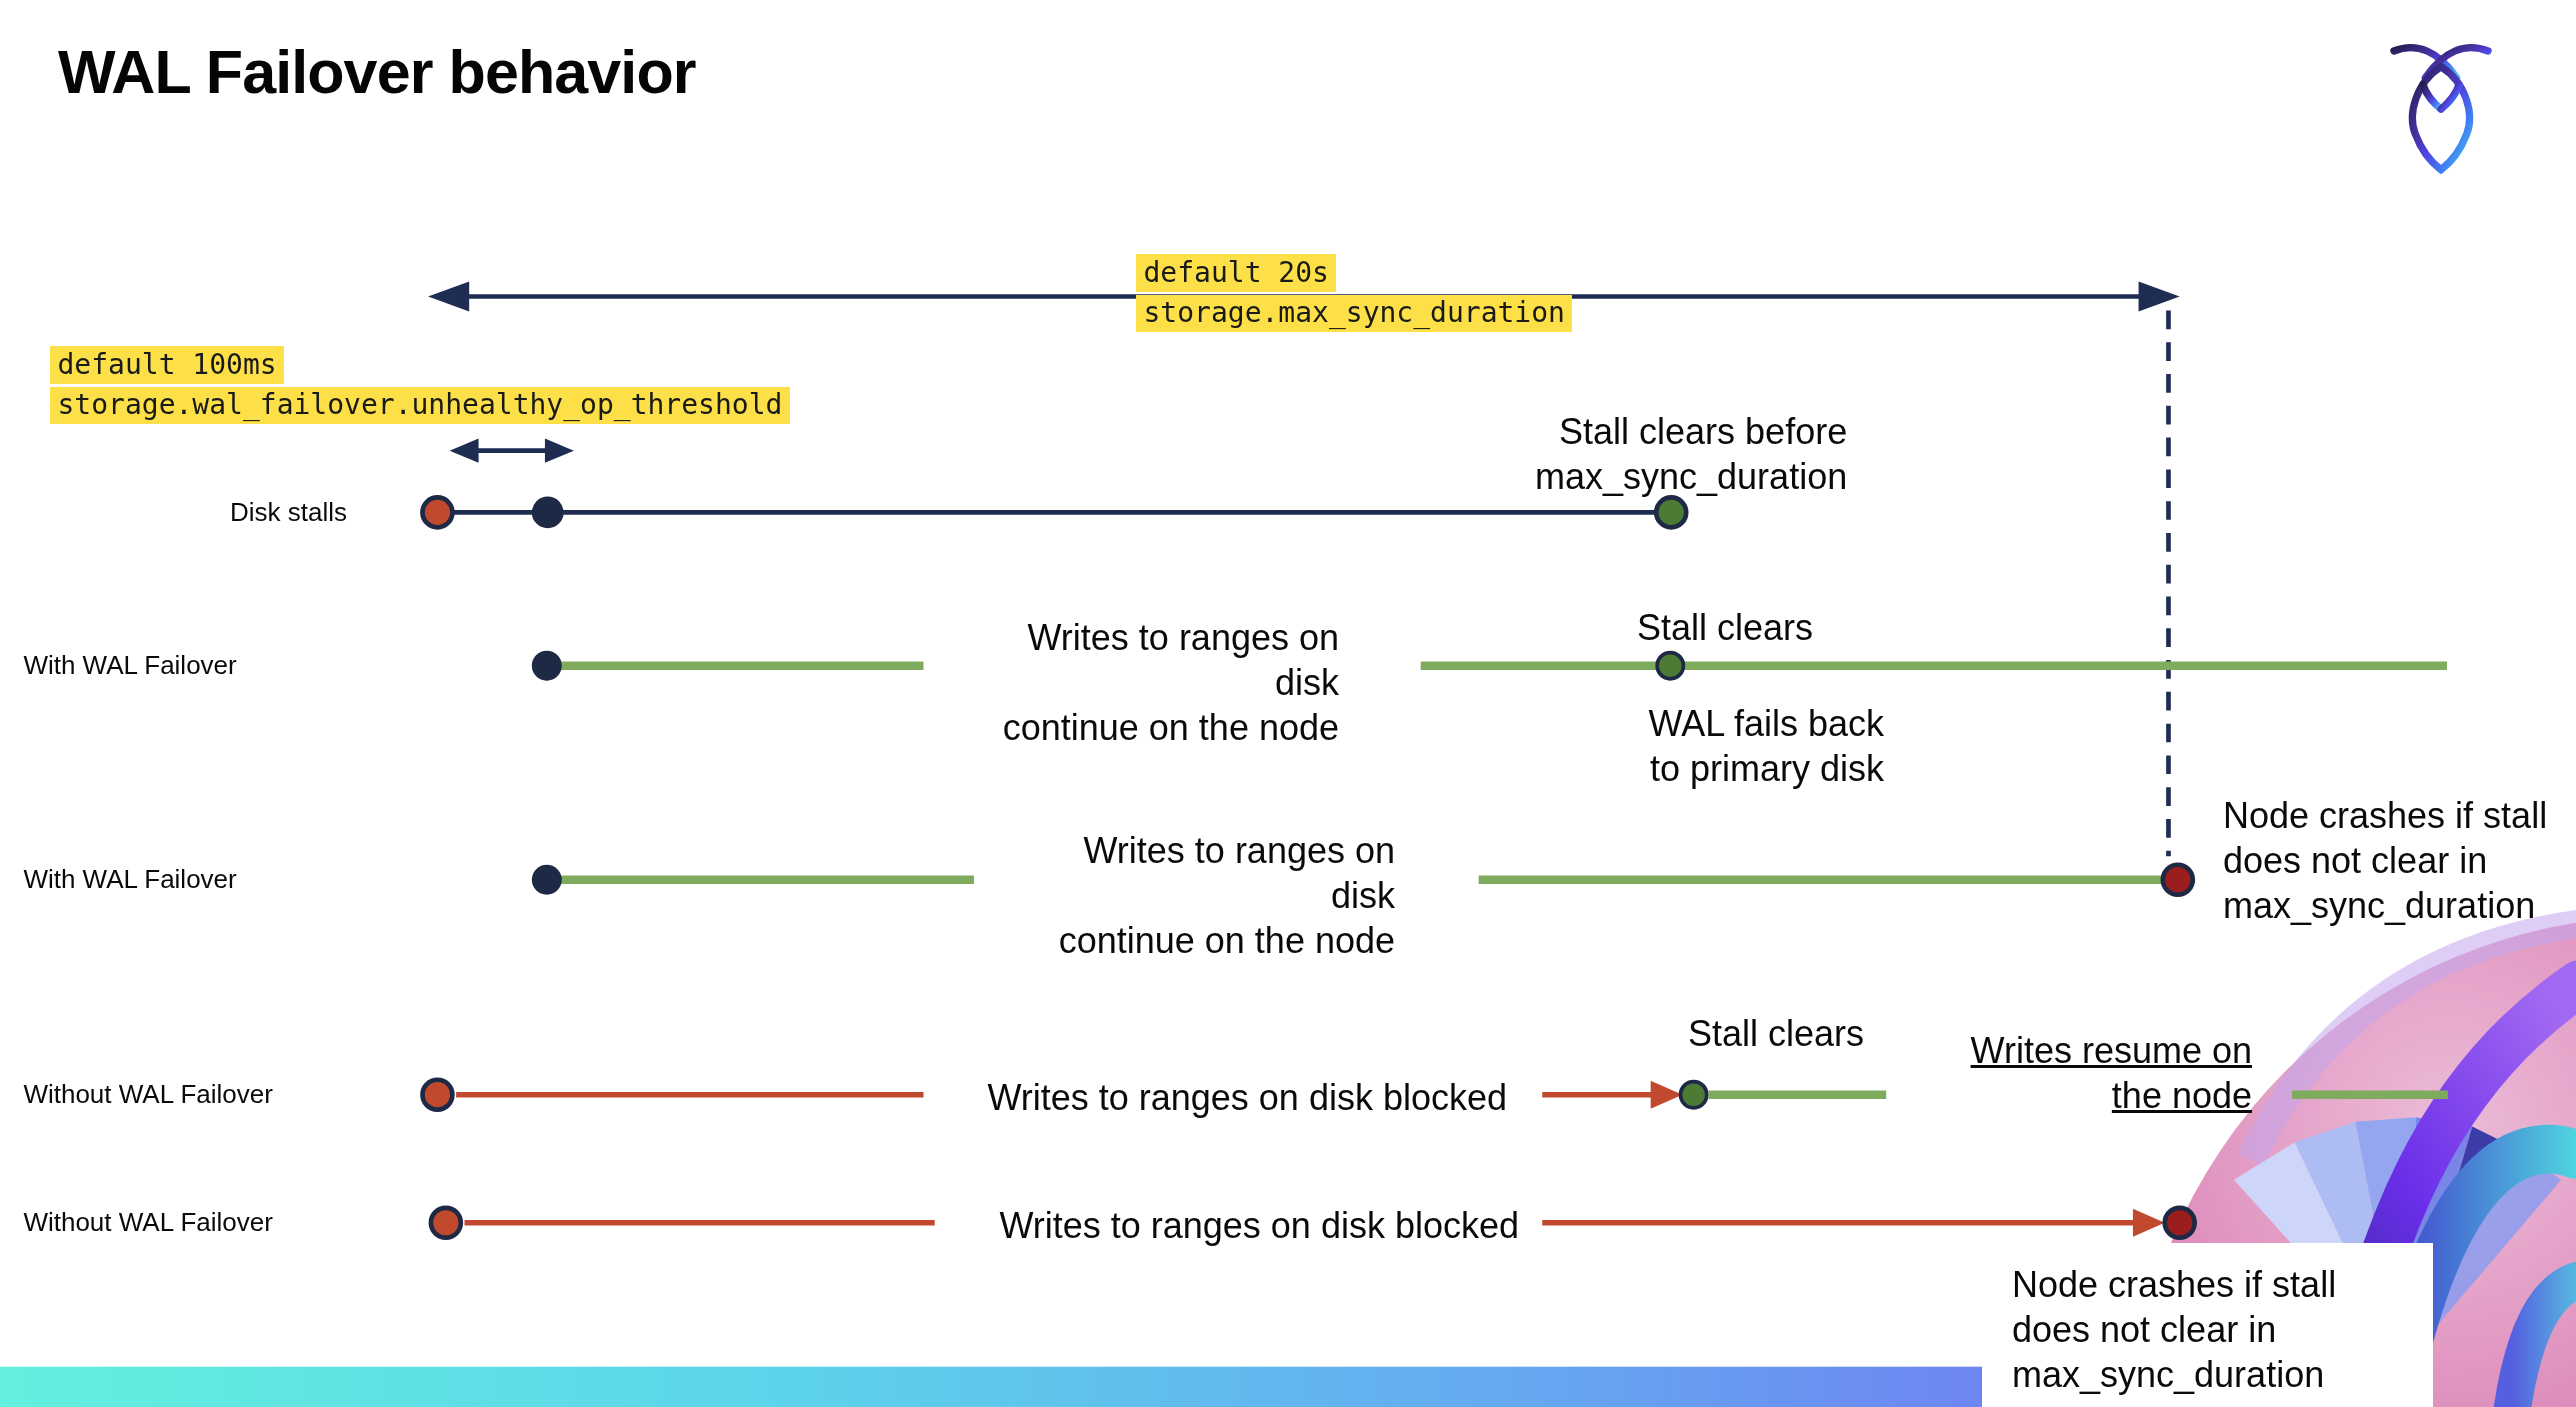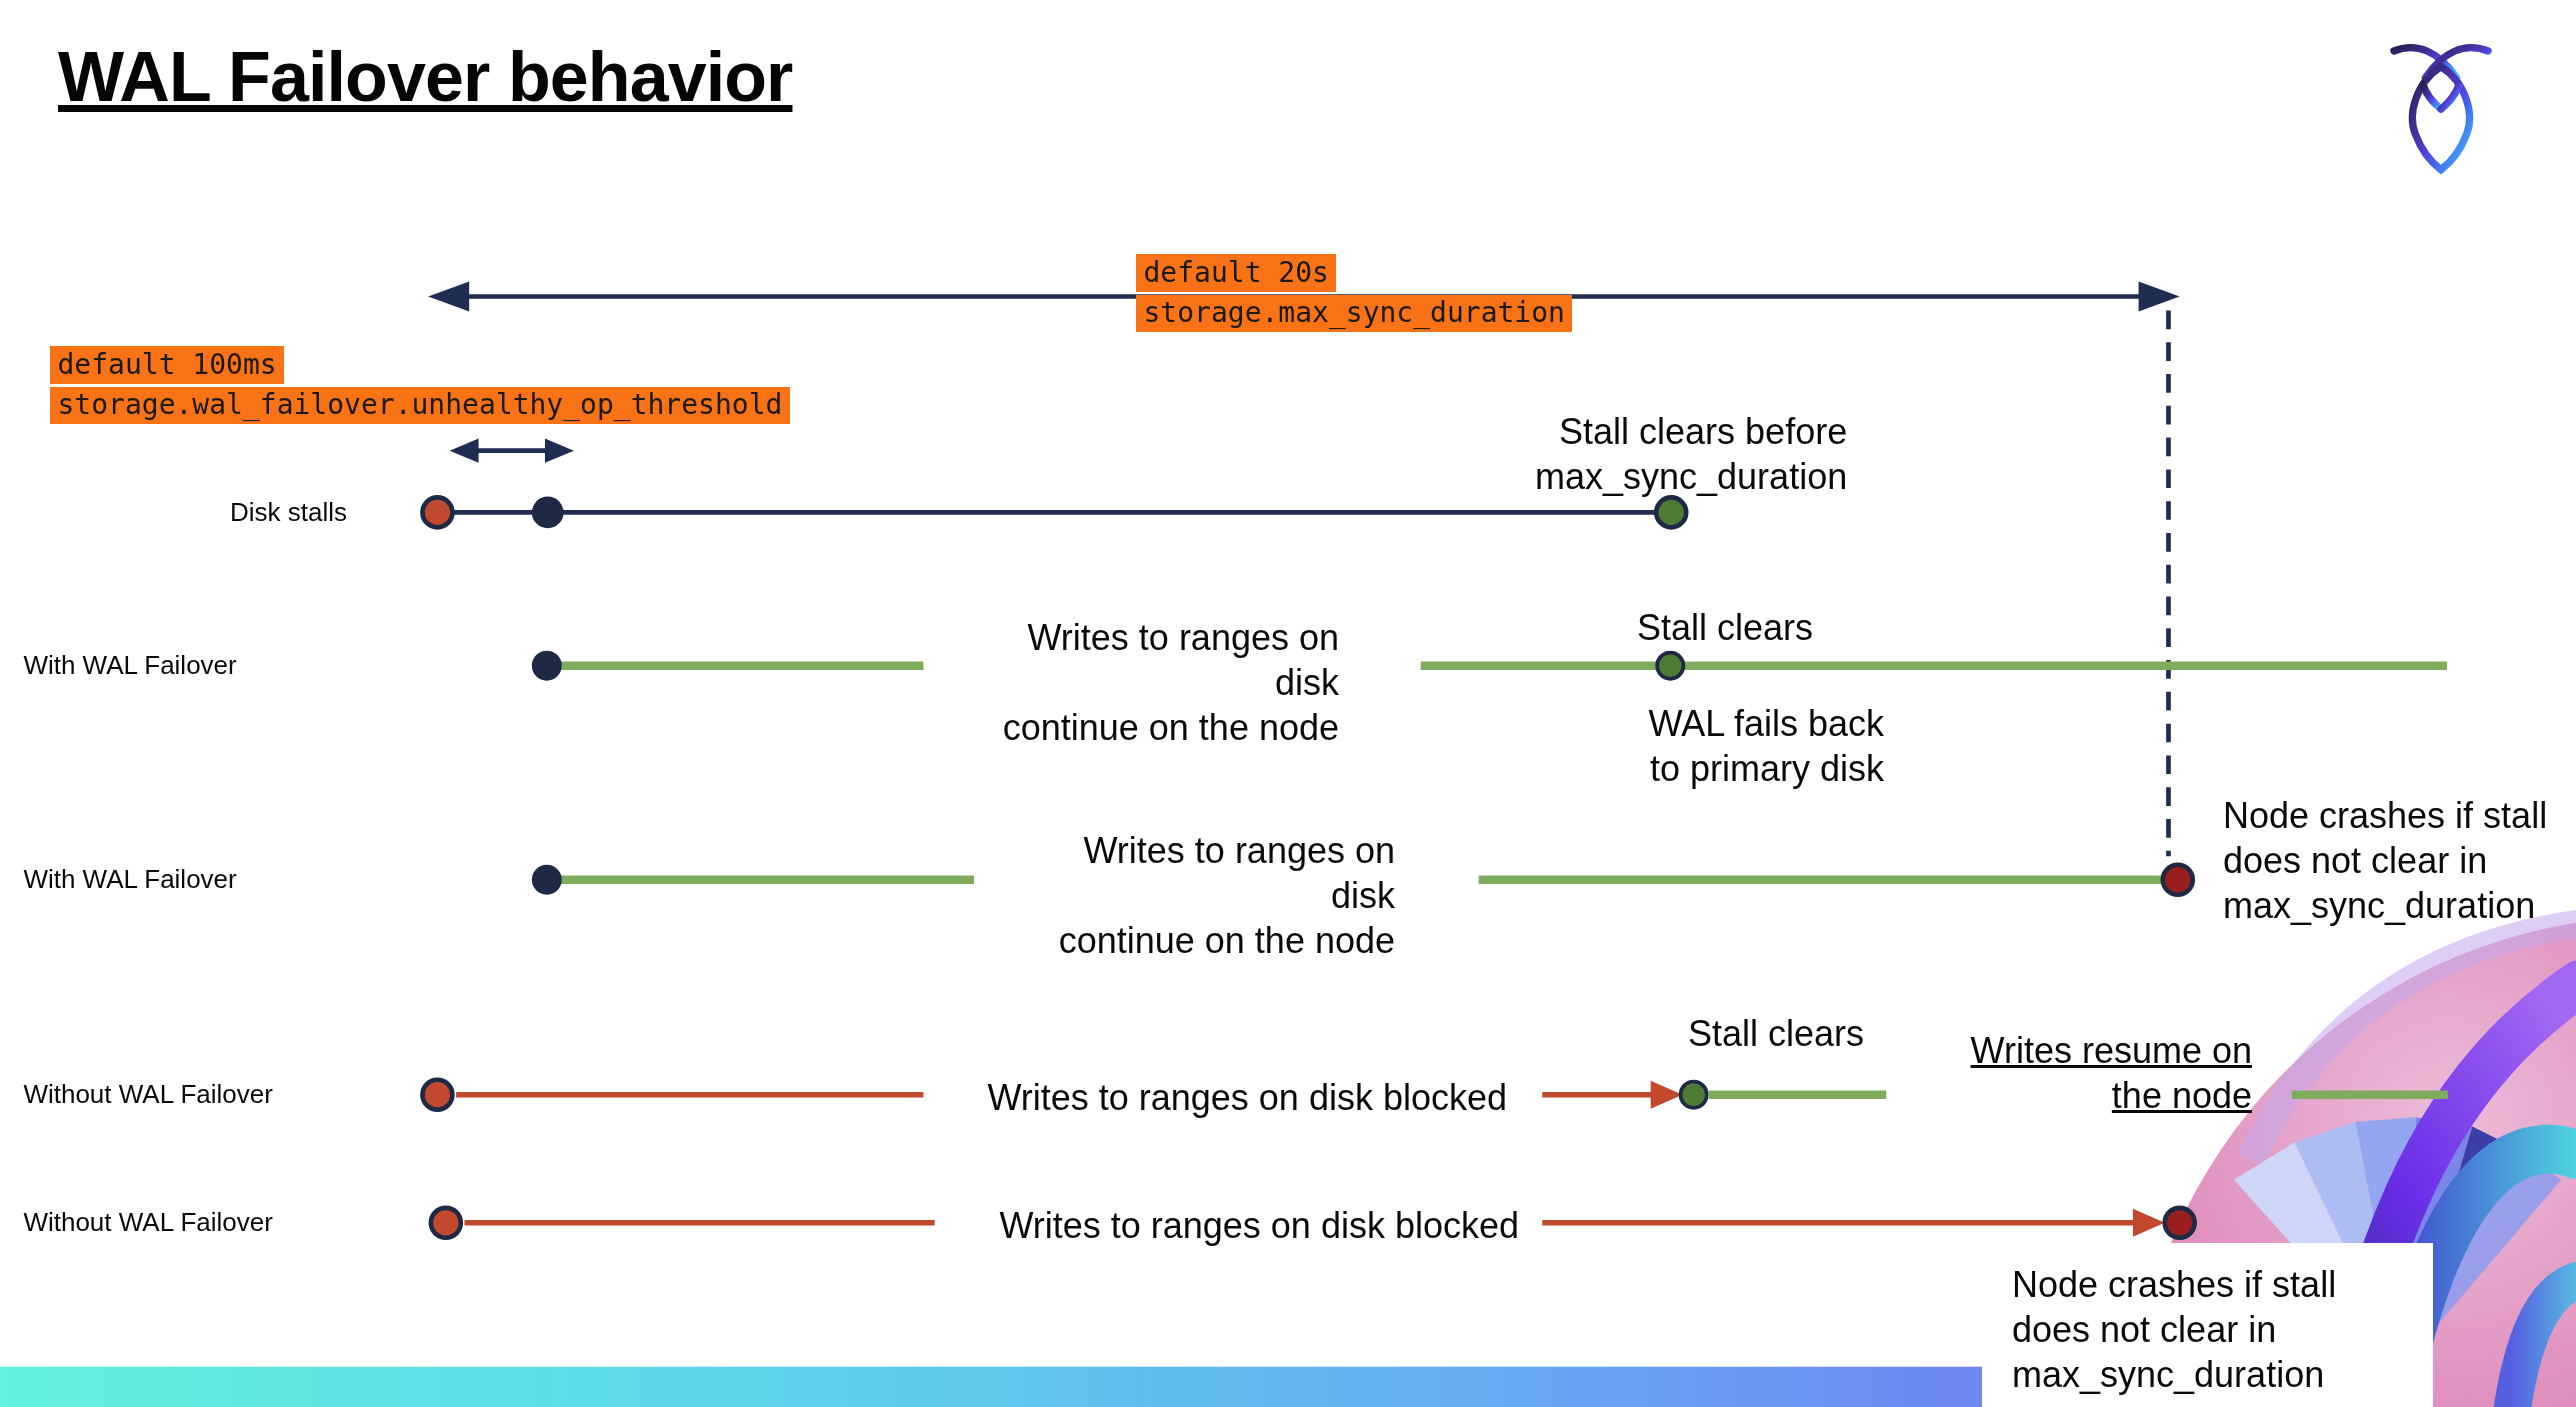--- a/index.html
+++ b/index.html
@@ -8,28 +8,27 @@
     width:2576px;height:1408px;
     overflow:hidden;
     background:#ffffff;
     font-family:"Liberation Sans","DejaVu Sans",sans-serif;
     color:#0a0a0a;
   }
   #diagram-svg{position:absolute;left:0;top:0;z-index:1;}
   .txt{position:absolute;z-index:3;white-space:pre-line;}
   .title{
     left:58px;top:37px;
-    font-size:70px;font-weight:bold;letter-spacing:-0.9px;color:#050505;
+    font-size:61px;font-weight:bold;letter-spacing:-0.9px;color:#050505;
     white-space:nowrap;
-    text-decoration:underline;
   }
   .mono-block{position:absolute;z-index:3;display:flex;flex-direction:column;align-items:flex-start;row-gap:2.8px;}
   .mono-line{
     display:inline-block;
-    background:#f97316;
+    background:#fde047;
     font-family:"DejaVu Sans Mono","Liberation Mono",monospace;
     font-size:28px;line-height:34px;color:#1a1a1a;
     padding:1.9px 7.5px;
     white-space:nowrap;
   }
   .row-label{font-size:26px;line-height:39px;white-space:nowrap;}
   .ann{font-size:36px;line-height:45px;}
   .ann.center{text-align:right;}
   .node-crash-box{
     position:absolute;z-index:2;

